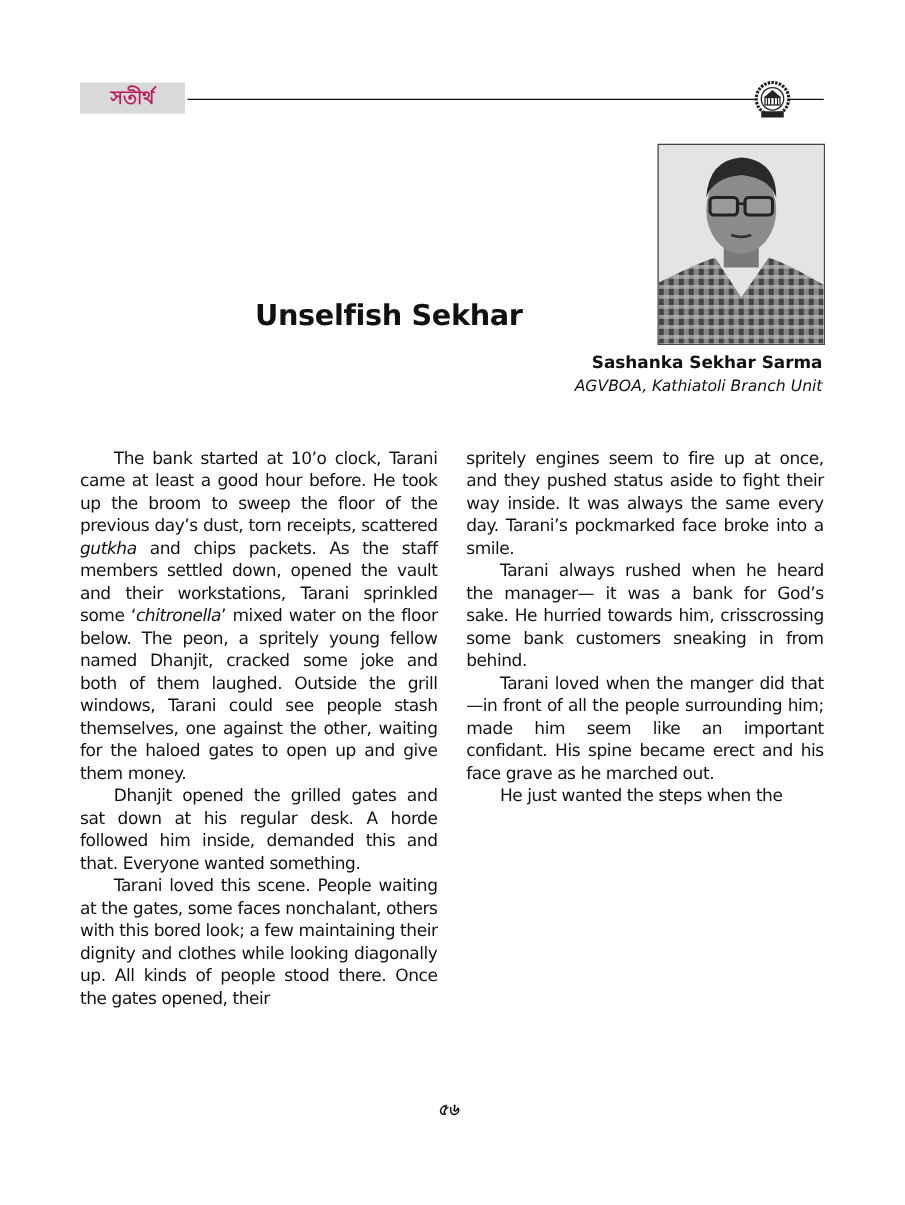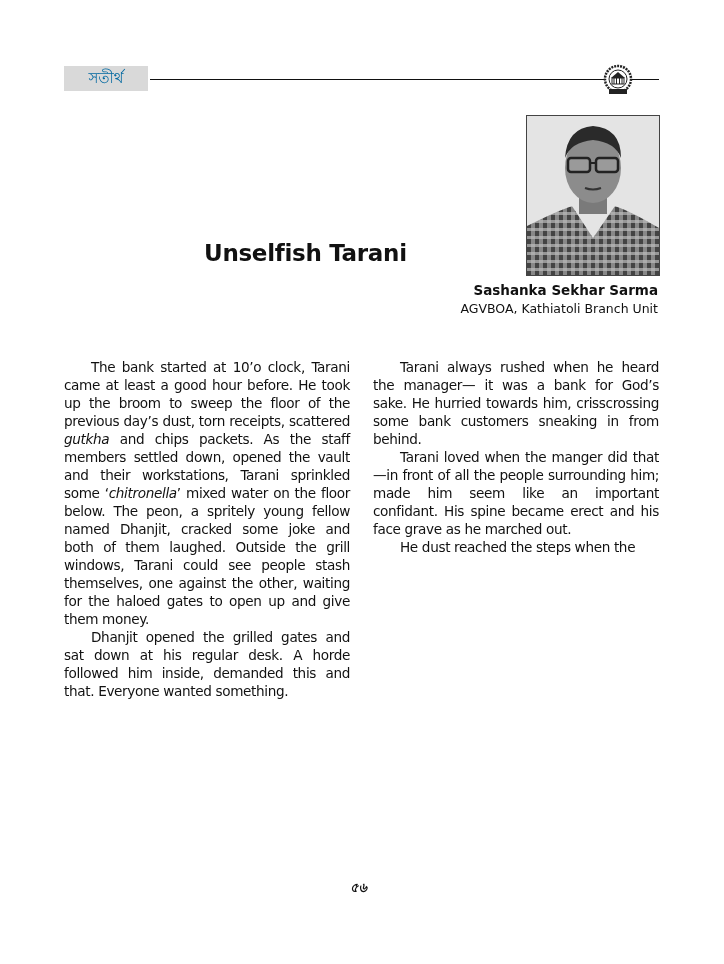--- a/index.html
+++ b/index.html
@@ -1,24 +1,24 @@
 <!DOCTYPE html>
 <html><head>
 <meta charset="utf-8">
 <style>
   html, body { margin: 0; padding: 0; background: #ffffff; }
   body { width: 724px; height: 964px; position: relative; overflow: hidden; font-family: "DejaVu Sans", sans-serif; color: #111; }
-  .header-tag { position: absolute; left: 64px; top: 66px; width: 84px; height: 25px; background: #d9d9d9; display: flex; align-items: center; justify-content: center; font-size: 15px; font-weight: normal; color: #0369a1; }
+  .header-tag { position: absolute; left: 64px; top: 66px; width: 84px; height: 25px; background: #d9d9d9; display: flex; align-items: center; justify-content: center; font-size: 15px; font-weight: bold; color: #be185d; }
   .header-rule { position: absolute; left: 150px; top: 79px; width: 454px; height: 1px; background: #111; }
   .header-rule-right { position: absolute; left: 632px; top: 79px; width: 27px; height: 1px; background: #111; }
   .emblem { position: absolute; left: 603px; top: 64px; width: 30px; height: 32px; }
   .photo { position: absolute; left: 526px; top: 115px; width: 132px; height: 159px; border: 1px solid #444; overflow: hidden; background: #e6e6e6; }
   .title { position: absolute; left: 204px; top: 240px; font-family: "DejaVu Sans", sans-serif; font-weight: bold; font-size: 23px; letter-spacing: -0.3px; color: #111; }
   .author { position: absolute; right: 66px; top: 282px; font-weight: bold; font-size: 13.5px; text-align: center; }
-  .affil { position: absolute; right: 66px; top: 301px; font-size: 12.5px; text-align: right; }
+  .affil { position: absolute; right: 66px; top: 301px; font-style: italic; font-size: 12.5px; text-align: right; }
   .col { position: absolute; top: 358px; width: 286px; font-family: "DejaVu Sans", sans-serif; font-size: 13.6px; line-height: 18px; text-align: justify; letter-spacing: -0.35px; }
   .col-left { left: 64px; }
   .col-right { left: 373px; }
   .col p { margin: 0; text-indent: 27px; }
   .col p.noindent { text-indent: 0; }
   .page-number { position: absolute; left: 350px; top: 878px; font-size: 13px; font-weight: bold; font-style: italic; }
 </style>
 </head>
 <body>
 
@@ -55,27 +55,29 @@
     <rect x="52" y="78" width="28" height="20" fill="#7a7a7a"></rect>
     <ellipse cx="66" cy="52" rx="28" ry="35" fill="#8c8c8c"></ellipse>
     <path d="M38 42 Q40 12 66 10 Q94 12 94 42 Q88 26 66 24 Q44 26 38 42 Z" fill="#2a2a2a"></path>
     <rect x="41" y="42" width="22" height="14" rx="3" fill="#9a9a9a" stroke="#222" stroke-width="2.5"></rect>
     <rect x="69" y="42" width="22" height="14" rx="3" fill="#9a9a9a" stroke="#222" stroke-width="2.5"></rect>
     <line x1="63" y1="47" x2="69" y2="47" stroke="#222" stroke-width="2"></line>
     <path d="M58 72 Q66 75 74 72" stroke="#333" stroke-width="2" fill="none"></path>
   </svg>
 </div>
 
-<div class="title">Unselfish Tarani</div>
+<div class="title">Unselfish Sekhar</div>
 <div class="author">Sashanka Sekhar Sarma</div>
 <div class="affil">AGVBOA, Kathiatoli Branch Unit</div>
 
 <div class="col col-left" id="col-left">
     <p><span>The bank started at 10’o clock, Tarani came at least a good hour before. He took up the broom to sweep the floor of the previous day’s dust, torn receipts, scattered </span><em>gutkha</em><span> and chips packets. As the staff members settled down, opened the vault and their workstations, Tarani sprinkled some ‘</span><em>chitronella</em><span>’ mixed water on the floor below. The peon, a spritely young fellow named Dhanjit, cracked some joke and both of them laughed. Outside the grill windows, Tarani could see people stash themselves, one against the other, waiting for the haloed gates to open up and give them money.</span></p>
     <p><span>Dhanjit opened the grilled gates and sat down at his regular desk. A horde followed him inside, demanded this and that. Everyone wanted something.</span></p>
+    <p><span>Tarani loved this scene. People waiting at the gates, some faces nonchalant, others with this bored look; a few maintaining their dignity and clothes while looking diagonally up. All kinds of people stood there. Once the gates opened, their</span></p>
   </div>
 <div class="col col-right" id="col-right">
+    <p class="noindent"><span>spritely engines seem to fire up at once, and they pushed status aside to fight their way inside. It was always the same every day. Tarani’s pockmarked face broke into a smile.</span></p>
     <p><span>Tarani always rushed when he heard the manager— it was a bank for God’s sake. He hurried towards him, crisscrossing some bank customers sneaking in from behind.</span></p>
     <p><span>Tarani loved when the manger did that—in front of all the people surrounding him; made him seem like an important confidant. His spine became erect and his face grave as he marched out.</span></p>
-    <p><span>He dust reached the steps when the</span></p>
+    <p><span>He just wanted the steps when the</span></p>
   </div>
 
 <div class="page-number">৫৬</div>
 
 </body></html>

